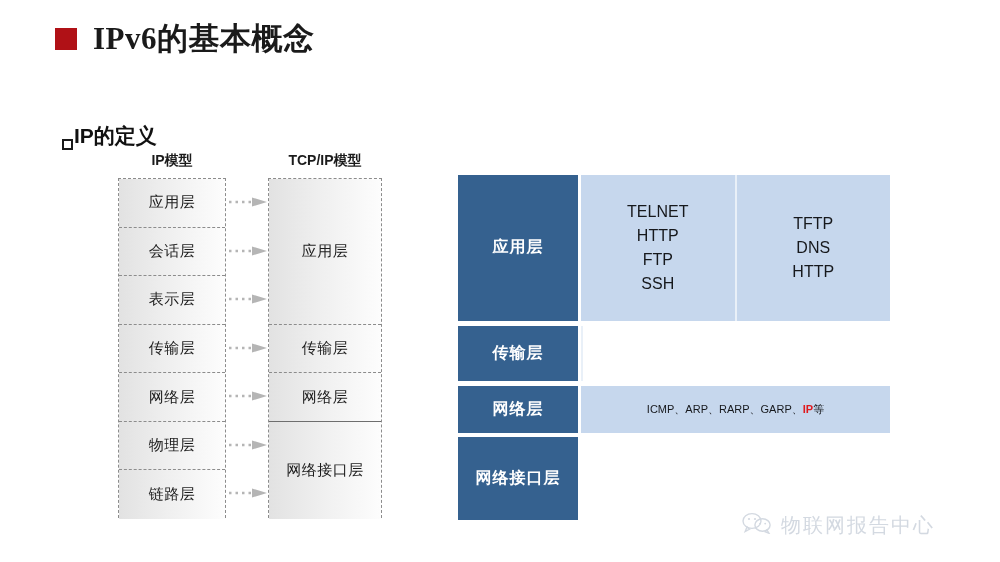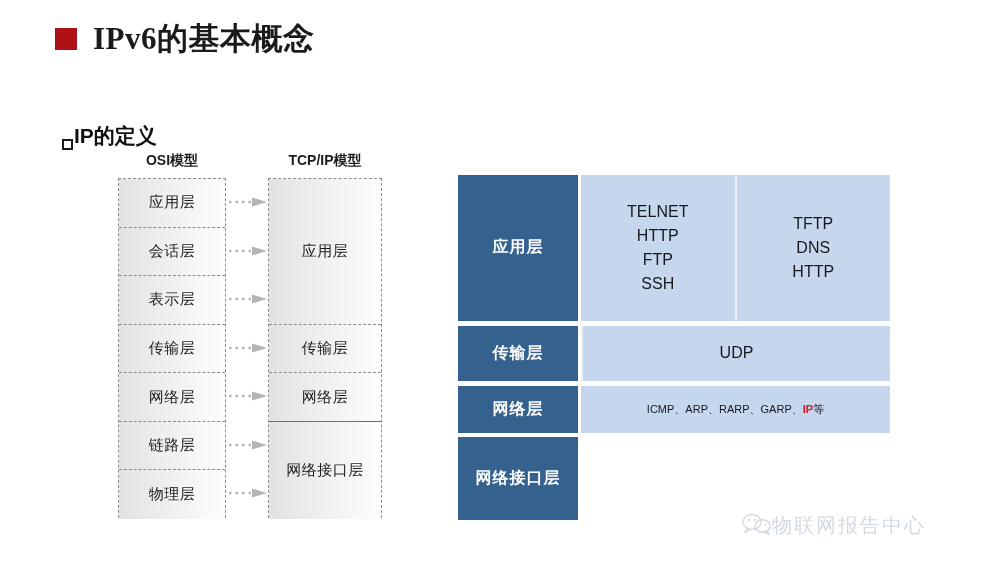--- a/index.html
+++ b/index.html
@@ -98,21 +98,21 @@
     text-align: center;
     font-size: 16px; color: #16181c; line-height: 1.5;
   }
   .vgap { width: 2px; flex: none; background: #e9f0f8; }
   .dcell.wide { flex: 1 1 100%; font-size: 11px; }
   .dcell .ip-red { color: #e0191e; font-weight: bold; }
 
   
   .watermark {
     position: absolute; left: 742px; top: 512px;
-    display: flex; align-items: flex-end; 
+    display: flex; align-items: flex-start; gap: 9px;
     opacity: .62;
   }
   .wm-text {
     font-size: 20px; color: #b9c2cf; letter-spacing: 2px;
     font-family: "DejaVu Sans", sans-serif;
   }
 </style>
 </head>
 <body>
 
@@ -123,31 +123,31 @@
     <div class="title-text">IPv6的基本概念</div>
   </div>
 
   <div class="subtitle-row">
     <div class="subtitle-bullet"></div>
     <div class="subtitle-text">IP的定义</div>
   </div>
 
   <div class="diagram">
 
-    <div class="col-head osi">OSI模型</div>
+    <div class="col-head osi">IP模型</div>
     <div class="col-head tcp">TCP/IP模型</div>
 
     <div class="stack osi">
       <div class="layer">应用层</div>
       <div class="layer">会话层</div>
       <div class="layer">表示层</div>
       <div class="layer">传输层</div>
       <div class="layer">网络层</div>
+      <div class="layer">物理层</div>
       <div class="layer">链路层</div>
-      <div class="layer">物理层</div>
     </div>
 
     <div class="stack tcp">
       <div class="layer app">应用层</div>
       <div class="layer trn">传输层</div>
       <div class="layer net">网络层</div>
       <div class="layer nif">网络接口层</div>
     </div>
 
     <div class="arrow" style="left:228px; top:196px;">
@@ -207,23 +207,20 @@
         <span>TFTP<br>DNS<br>HTTP</span>
       </div>
     </div>
 
     <div class="spacer-row"></div>
 
     <div class="trow r-trn">
       <div class="hcell">传输层</div>
       <div class="gap"></div>
       <div class="vgap"></div>
-      <div class="dcell">
-        <span>UDP</span>
-      </div>
     </div>
 
     <div class="spacer-row"></div>
 
     <div class="trow r-net">
       <div class="hcell">网络层</div>
       <div class="gap"></div>
       <div class="dcell wide">
         <span>ICMP、ARP、RARP、GARP、<span class="ip-red">IP</span>等</span>
       </div>

